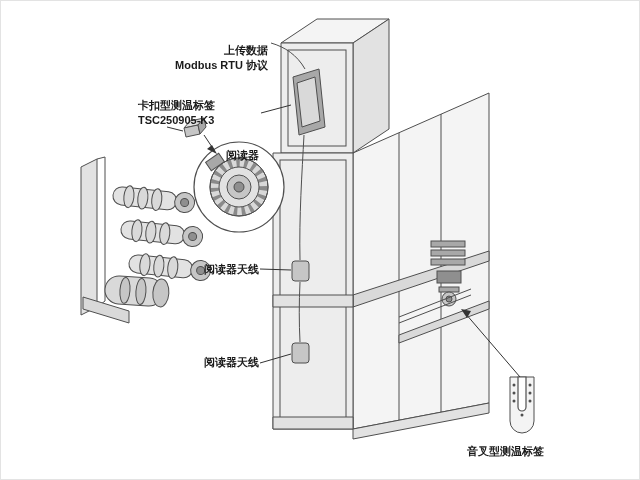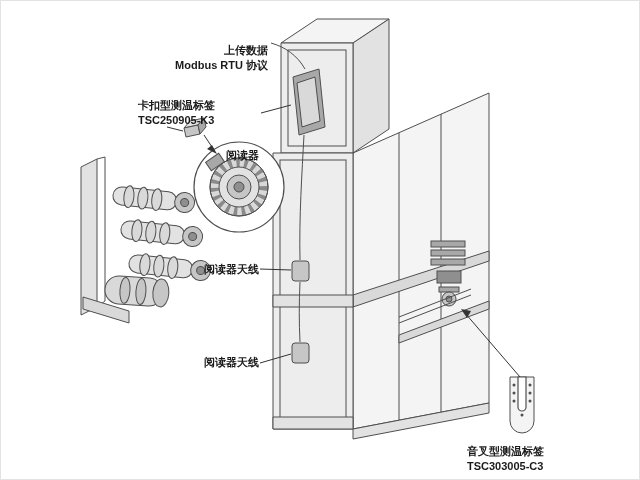--- a/index.html
+++ b/index.html
@@ -191,16 +191,15 @@
   <div class="lbl ra" style="left:150px;top:261px;width:108px;">
     <span>阅读器天线</span>
   </div>
 
   <div class="lbl ra" style="left:150px;top:354px;width:108px;">
     <span>阅读器天线</span>
   </div>
 
   <div class="lbl ca" style="left:466px;top:443px;width:112px;">
     <span>音叉型测温标签</span>
-    <span>TSC303005-C3</span>
   </div>
 
 </div>
 
 </body></html>

